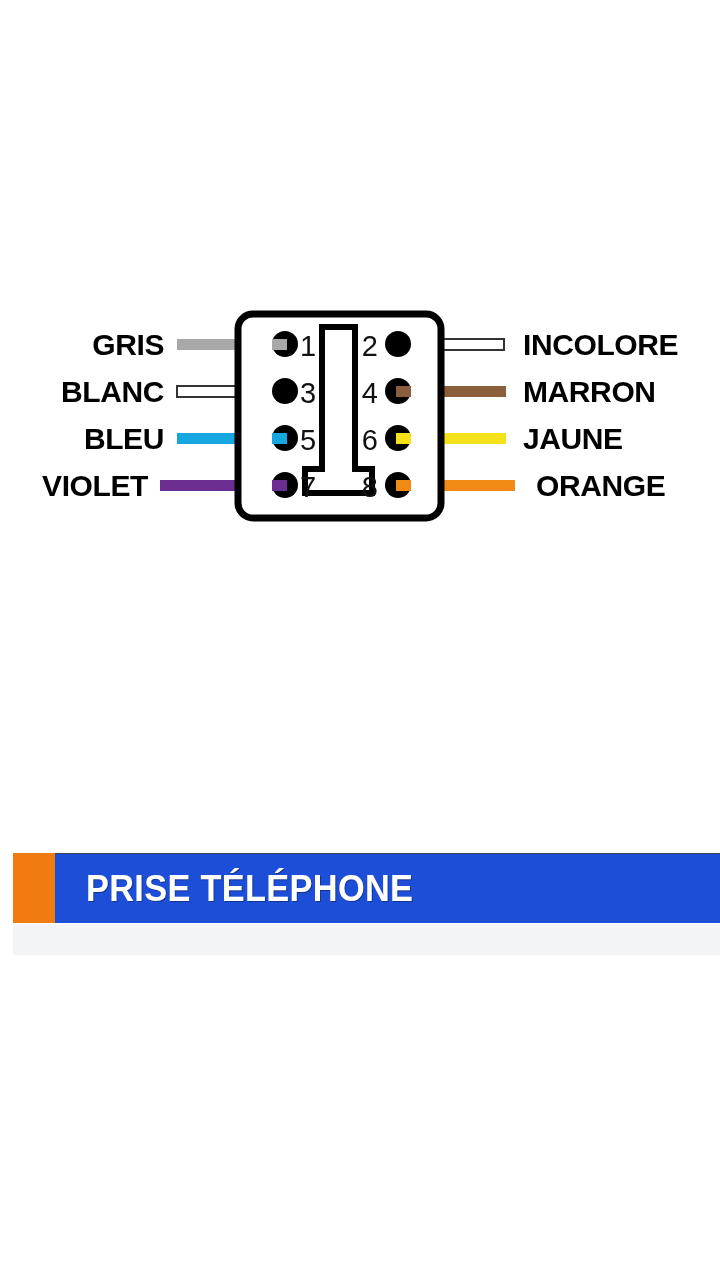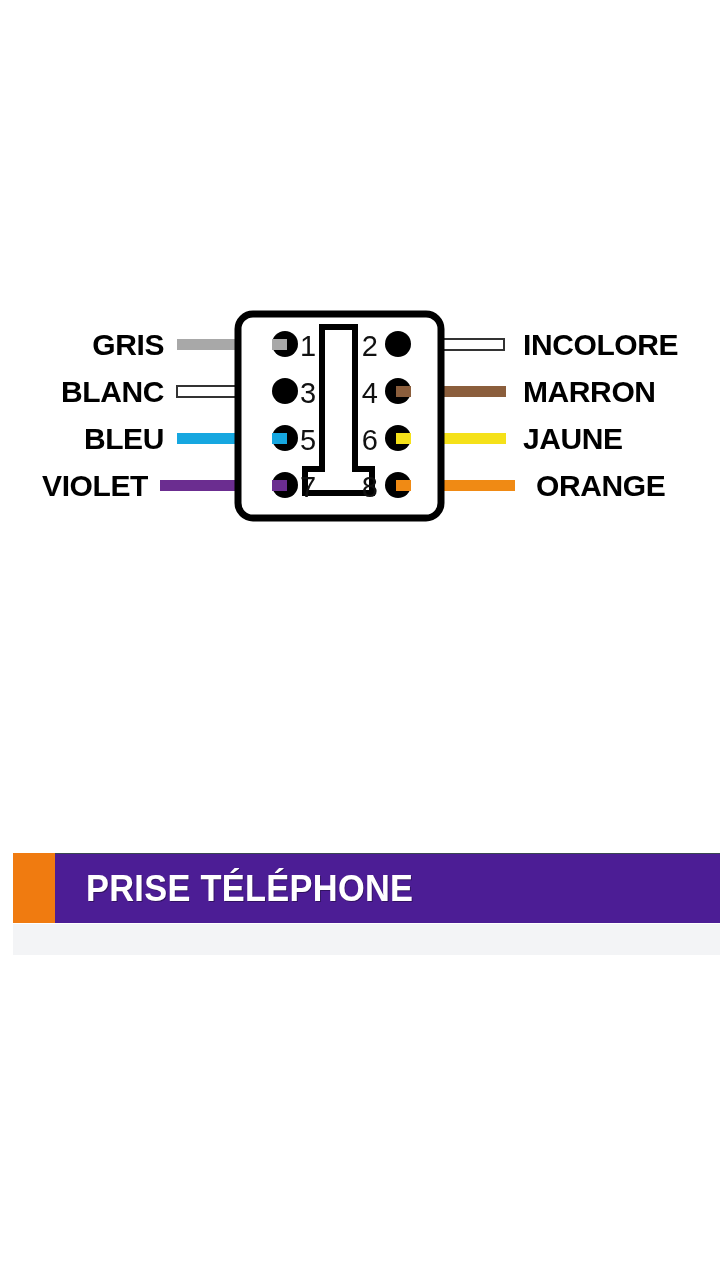--- a/index.html
+++ b/index.html
@@ -54,21 +54,21 @@
     display: flex;
     align-items: stretch;
   }
   #banner-accent {
     width: 42px;
     flex: 0 0 42px;
     background: #F07B10;
   }
   #banner-body {
     flex: 1 1 auto;
-    background: #4c1d95;
+    background: #1d4ed8;
     display: flex;
     align-items: center;
     padding-left: 31px;
     box-sizing: border-box;
     border-top: 1px solid #3a4752;
   }
   #banner-title {
     color: #ffffff;
     font-family: "Liberation Sans", sans-serif;
     font-weight: bold;

